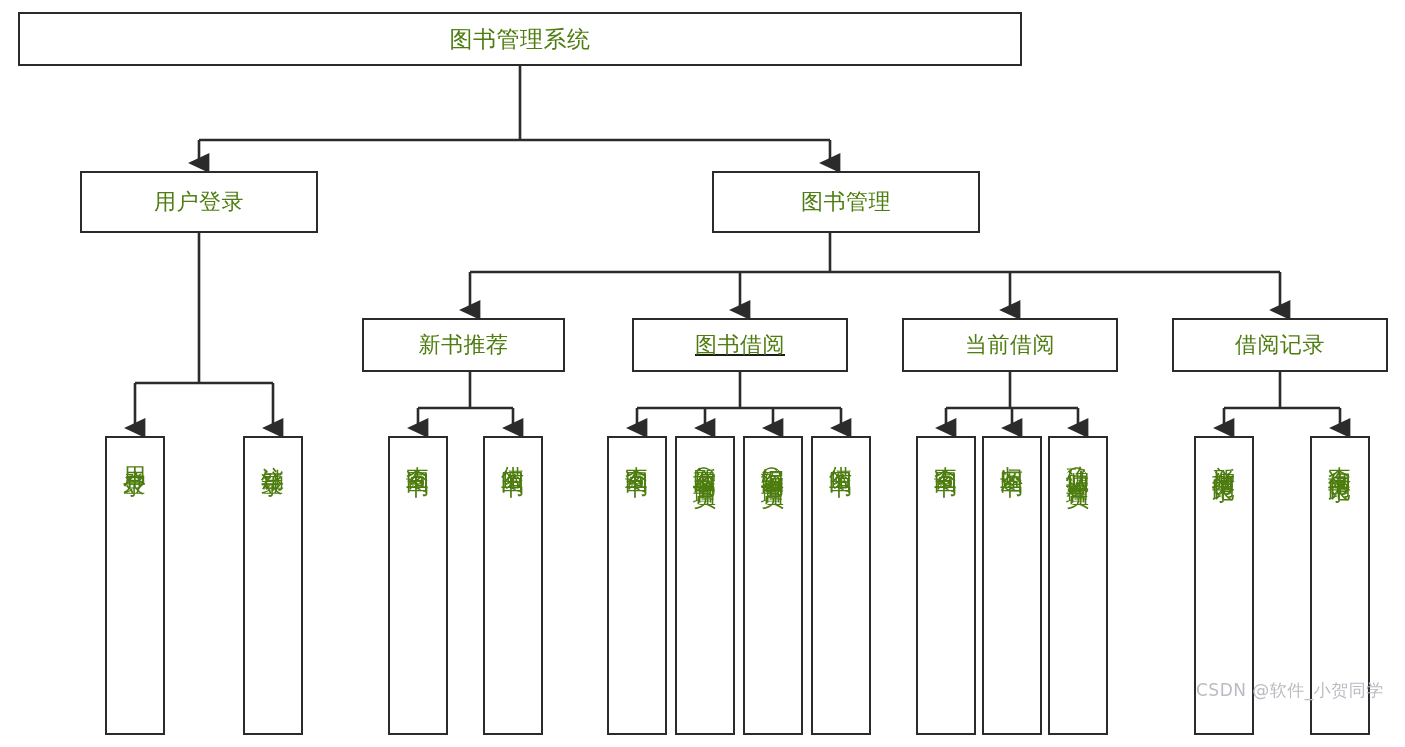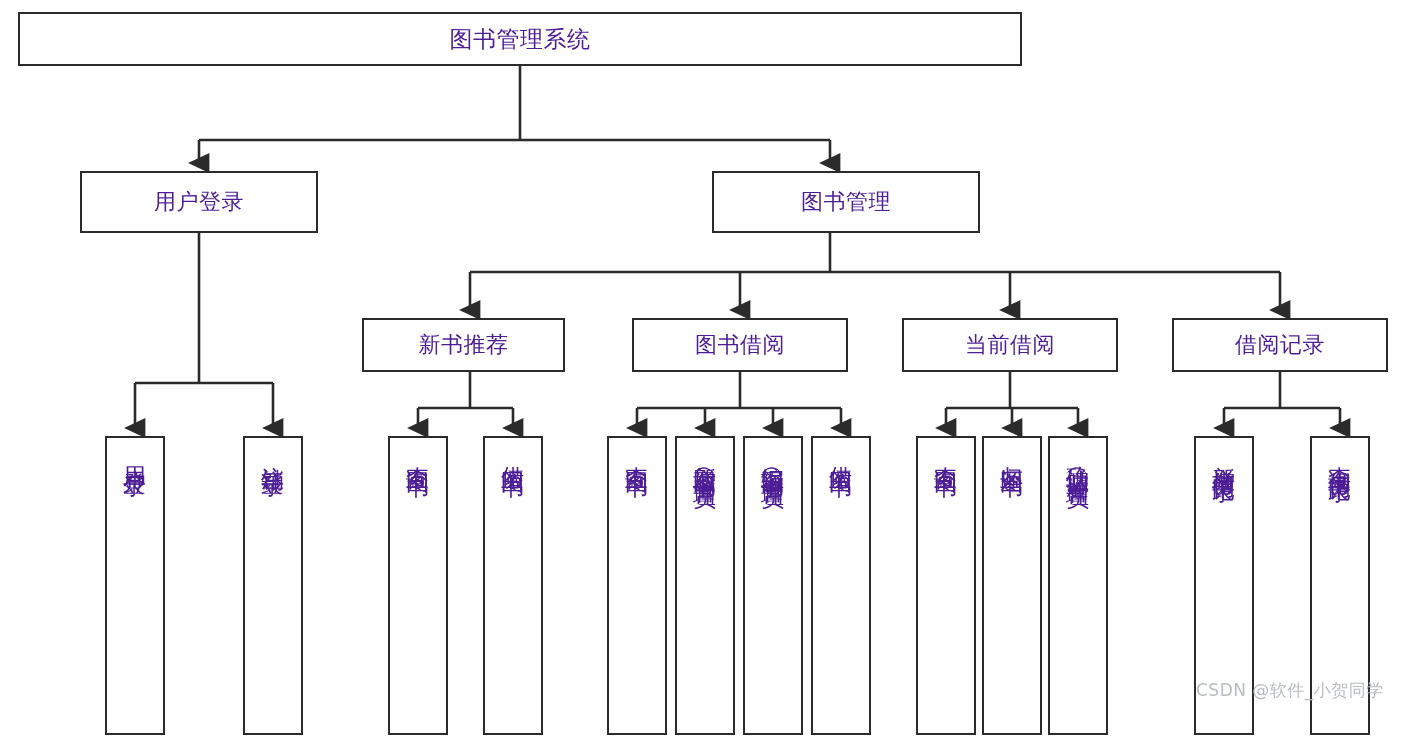--- a/index.html
+++ b/index.html
@@ -33,21 +33,21 @@
     background: #ffffff;
     display: flex;
     align-items: center;
     justify-content: center;
     color: #1c1c1c;
   }
   .node-label {
     display: block;
     text-align: right;
     line-height: 1.22;
-    color: #4c1d95;
+    color: #4d7c0f;
     letter-spacing: 0.5px;
   }
   
   .node.horiz .node-label {
     font-size: 22px;
     white-space: nowrap;
   }
   .node.root .node-label {
     font-size: 23px;
   }
@@ -136,21 +136,21 @@
   <div class="node horiz" style="left:80px; top:171px; width:238px; height:62px;">
     <span class="node-label">用户登录</span>
   </div>
   <div class="node horiz" style="left:712px; top:171px; width:268px; height:62px;">
     <span class="node-label">图书管理</span>
   </div>
 
   <div class="node horiz" style="left:362px; top:318px; width:203px; height:54px;">
     <span class="node-label">新书推荐</span>
   </div>
-  <div class="node horiz" style="left:632px; top:318px; width:216px; height:54px;">
+  <div class="node horiz" style="left:632px; top:318px; width:216px; height:54px;text-decoration:underline;">
     <span class="node-label">图书借阅</span>
   </div>
   <div class="node horiz" style="left:1172px; top:318px; width:216px; height:54px;">
     <span class="node-label">借阅记录</span>
   </div>
   <div class="node horiz" style="left:902px; top:318px; width:216px; height:54px;">
     <span class="node-label">当前借阅</span>
   </div>
 
   <div class="node vert" style="left:105px; top:436px; width:60px; height:299px;">

